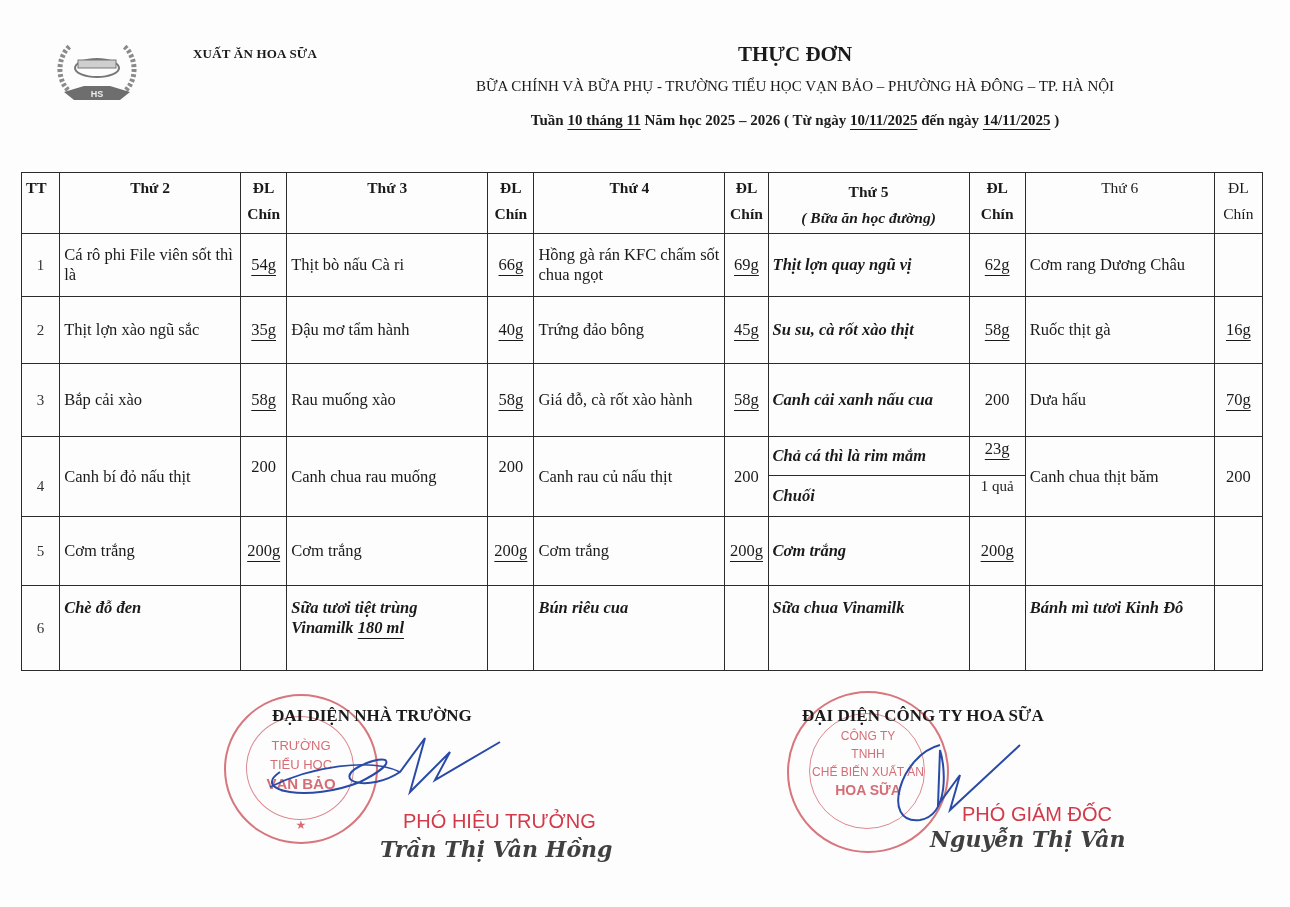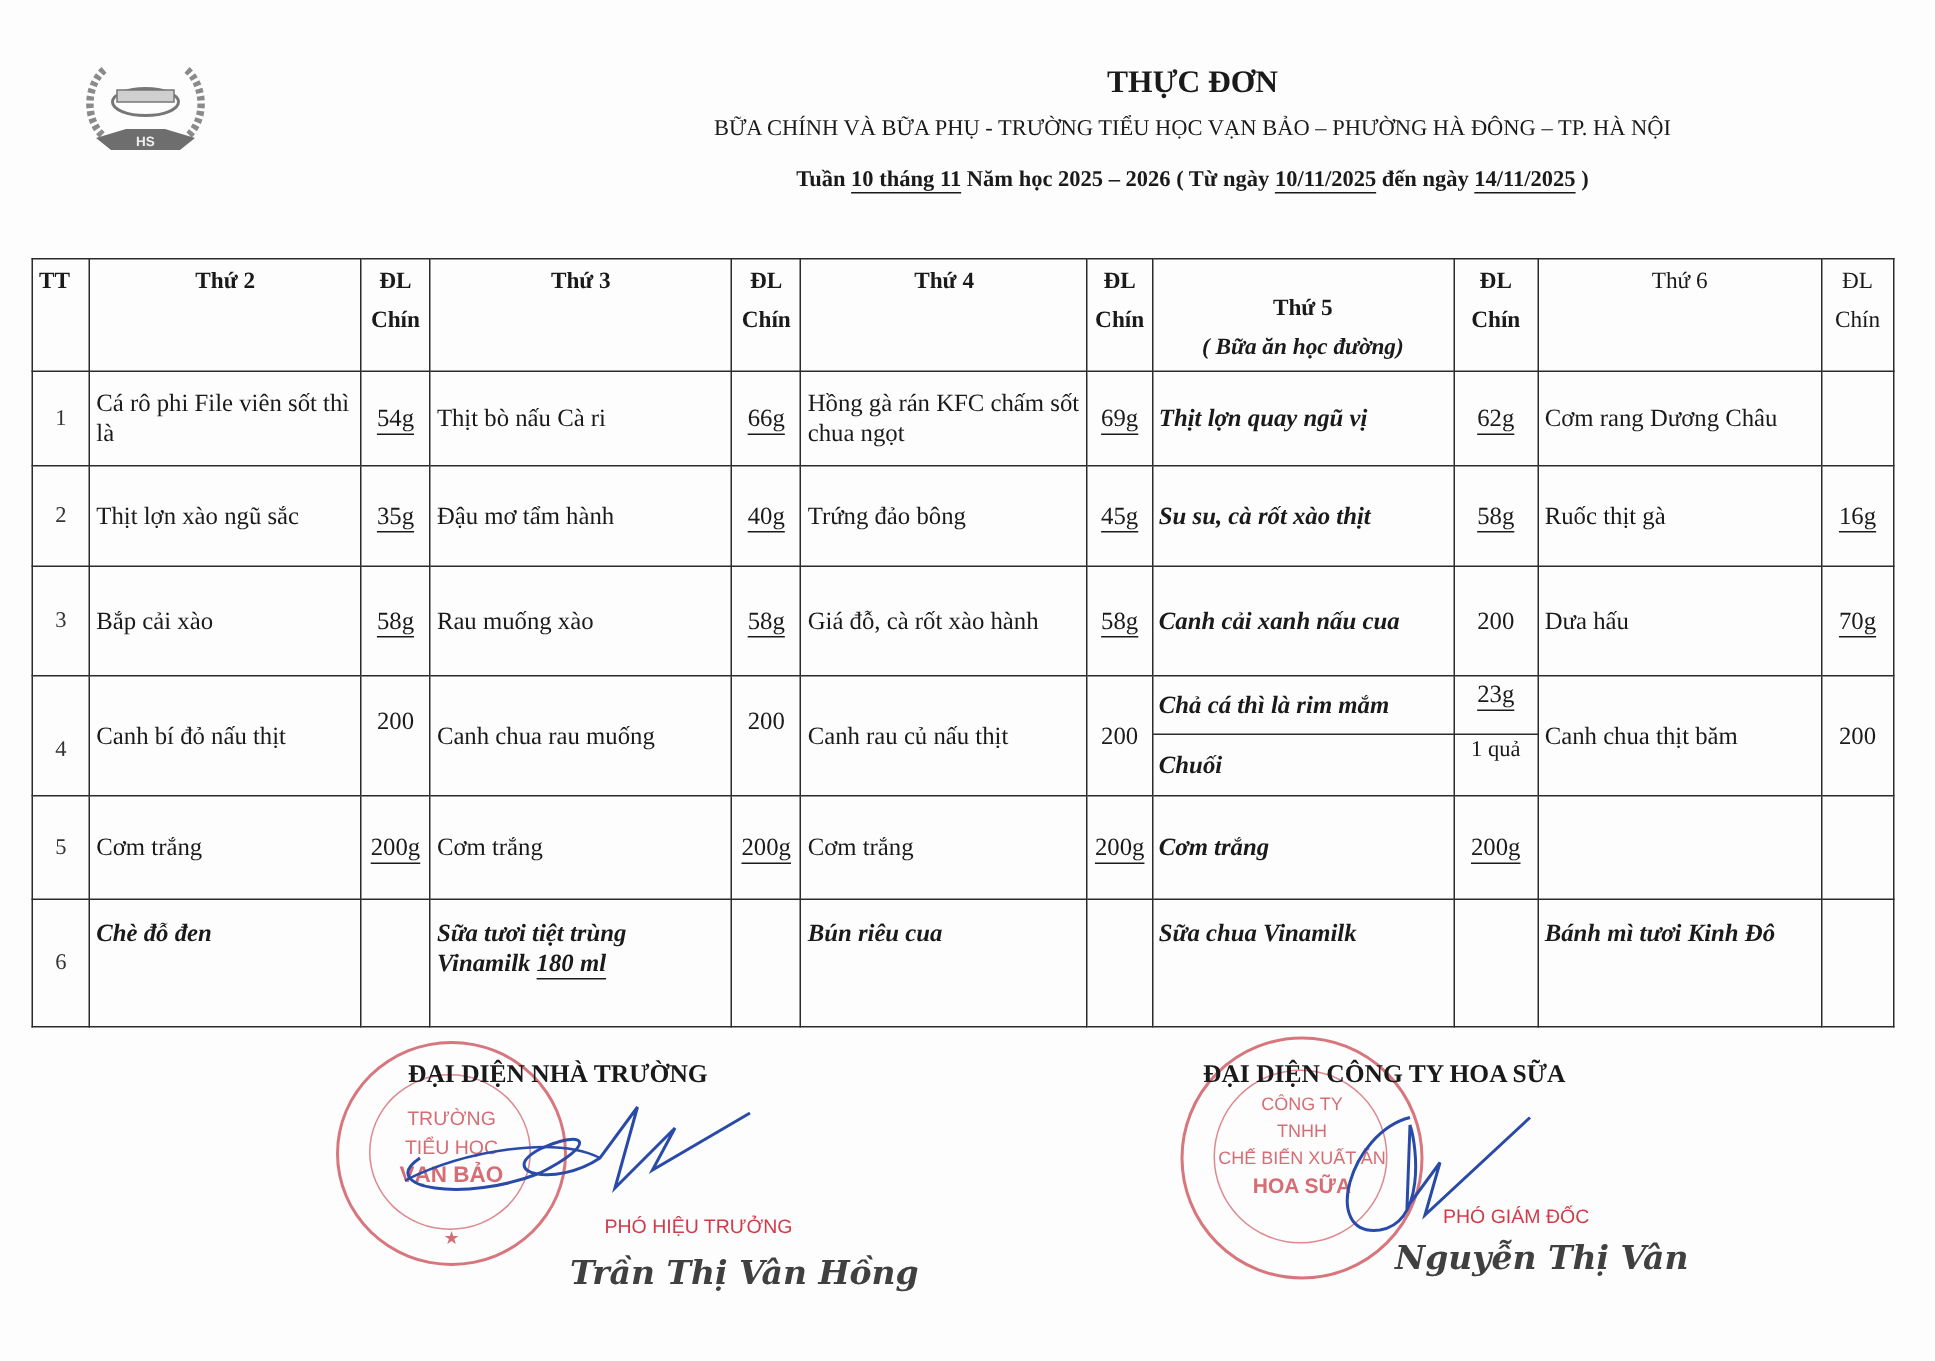--- a/index.html
+++ b/index.html
@@ -25,37 +25,38 @@
   tr.r3 td { height:68px; }
   tr.r4a td { height:34px; }
   tr.r4b td { height:36px; }
   tr.r5 td { height:64px; }
   tr.r6 td { height:70px; }
   .sig { position:absolute; text-align:right; }
   .sig-title { font-size:17px; font-weight:bold; white-space:nowrap; }
   .stamp { position:absolute; border:2px solid rgba(200,60,70,0.7); border-radius:50%; }
   .stamp-inner { position:absolute; border:1.5px solid rgba(200,60,70,0.6); border-radius:50%; }
   .stamp-text { position:absolute; color:rgba(200,60,70,0.75); font-family:"Liberation Sans",sans-serif; text-align:center; }
-  .role { position:absolute; color:#d23a4a; font-family:"Liberation Sans",sans-serif; font-size:13px; white-space:nowrap; }
+  .role { position:absolute; color:#d23a4a; font-family:"Liberation Sans",sans-serif; font-size:20px; white-space:nowrap; }
   .name { position:absolute; color:#404040; font-family:"DejaVu Serif",serif; font-style:italic; font-weight:bold; font-size:22px; white-space:nowrap; }
 </style>
 </head>
 <body>
 
 <div class="logo">
   <svg width="86" height="64" viewBox="0 0 86 64">
     <path d="M14 48 C2 36 4 14 16 4" stroke="#8a8a8a" stroke-width="5" fill="none" stroke-dasharray="3 2"></path>
     <path d="M72 48 C84 36 82 14 70 4" stroke="#8a8a8a" stroke-width="5" fill="none" stroke-dasharray="3 2"></path>
     <ellipse cx="43" cy="26" rx="22" ry="9" fill="none" stroke="#777" stroke-width="2"></ellipse>
     <rect x="24" y="18" width="38" height="8" fill="#cfcfcf" stroke="#777"></rect>
     <path d="M10 50 L30 44 L56 44 L76 50 L66 58 L20 58 Z" fill="#6e6e6e"></path>
     <text x="43" y="55" font-size="9" font-weight="bold" text-anchor="middle" fill="#eee" font-family="Liberation Sans, sans-serif">HS</text>
   </svg>
 </div>
 <div class="company">
+  <div>XUẤT ĂN HOA SỮA</div>
 </div>
 <div class="title">THỰC ĐƠN</div>
 <div class="subtitle">BỮA CHÍNH VÀ BỮA PHỤ - TRƯỜNG TIỂU HỌC VẠN BẢO – PHƯỜNG HÀ ĐÔNG – TP. HÀ NỘI</div>
 <div class="weekline">
   <span>Tuần </span><span class="ul">10 tháng 11</span><span> Năm học 2025 – 2026  ( Từ ngày </span><span class="ul">10/11/2025</span><span> đến ngày </span><span class="ul">14/11/2025</span><span> )</span>
 </div>
 
 <table class="menu">
   <colgroup>
     <col style="width:38px">
@@ -72,21 +73,21 @@
   </colgroup>
   <tbody>
       <tr>
     <th style="text-align:left">TT</th>
     <th>Thứ 2</th>
     <th class="dl"><span>ĐL</span><br><span>Chín</span></th>
     <th>Thứ 3</th>
     <th class="dl"><span>ĐL</span><br><span>Chín</span></th>
     <th>Thứ 4</th>
     <th class="dl"><span>ĐL</span><br><span>Chín</span></th>
-    <th style="line-height:26px;padding-top:20px"><span>Thứ 5</span><br><span class="it-th">( Bữa ăn học đường)</span></th>
+    <th style="line-height:26px;padding-top:6px"><span>Thứ 5</span><br><span class="it-th">( Bữa ăn học đường)</span></th>
     <th class="dl"><span>ĐL</span><br><span>Chín</span></th>
     <th style="font-weight:normal">Thứ 6</th>
     <th class="dl" style="font-weight:normal"><span>ĐL</span><br><span>Chín</span></th>
   </tr>
 
   <tr class="r1">
     <td class="tt">1</td>
     <td class="dish">Cá rô phi File viên sốt thì là</td>
     <td class="w"><span class="u">54g</span></td>
     <td class="dish">Thịt bò nấu Cà ri</td>

